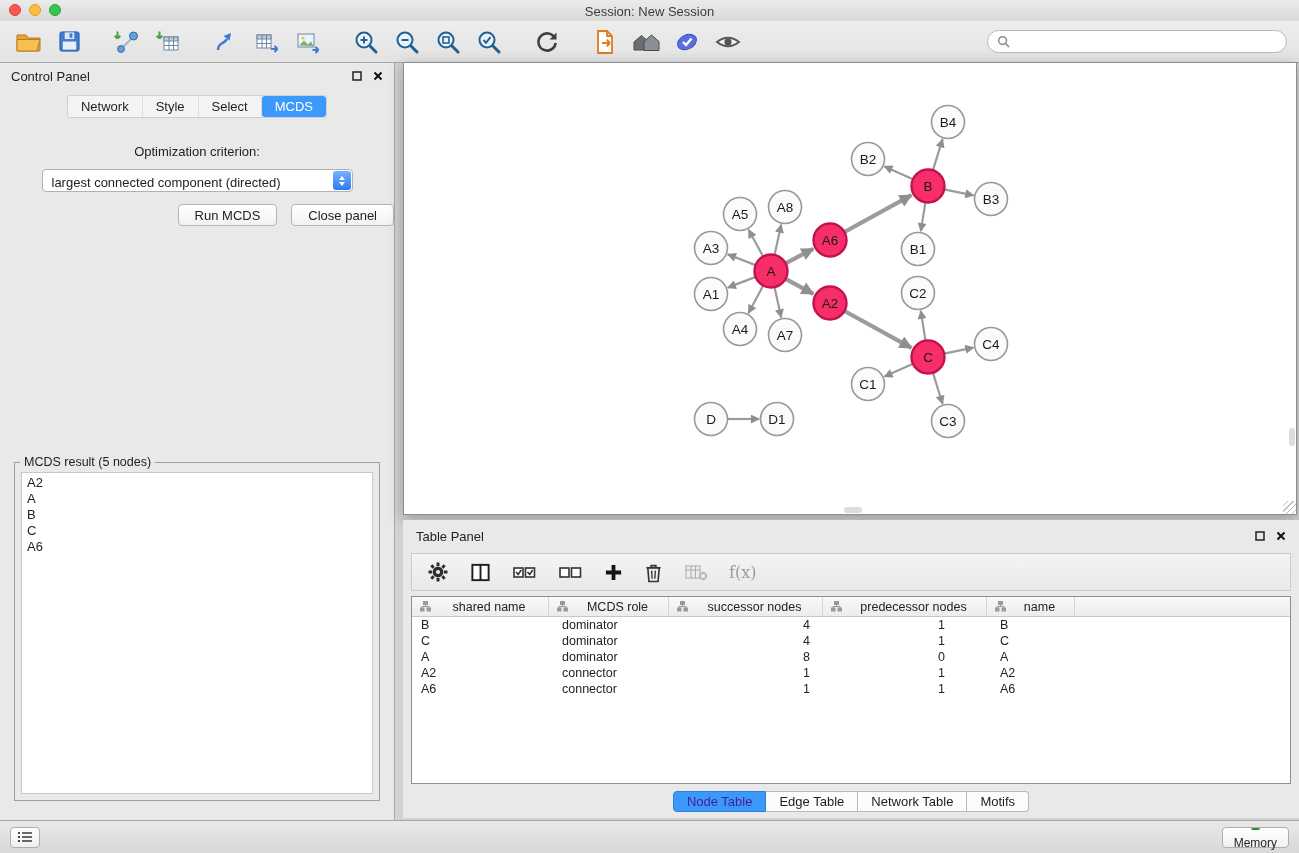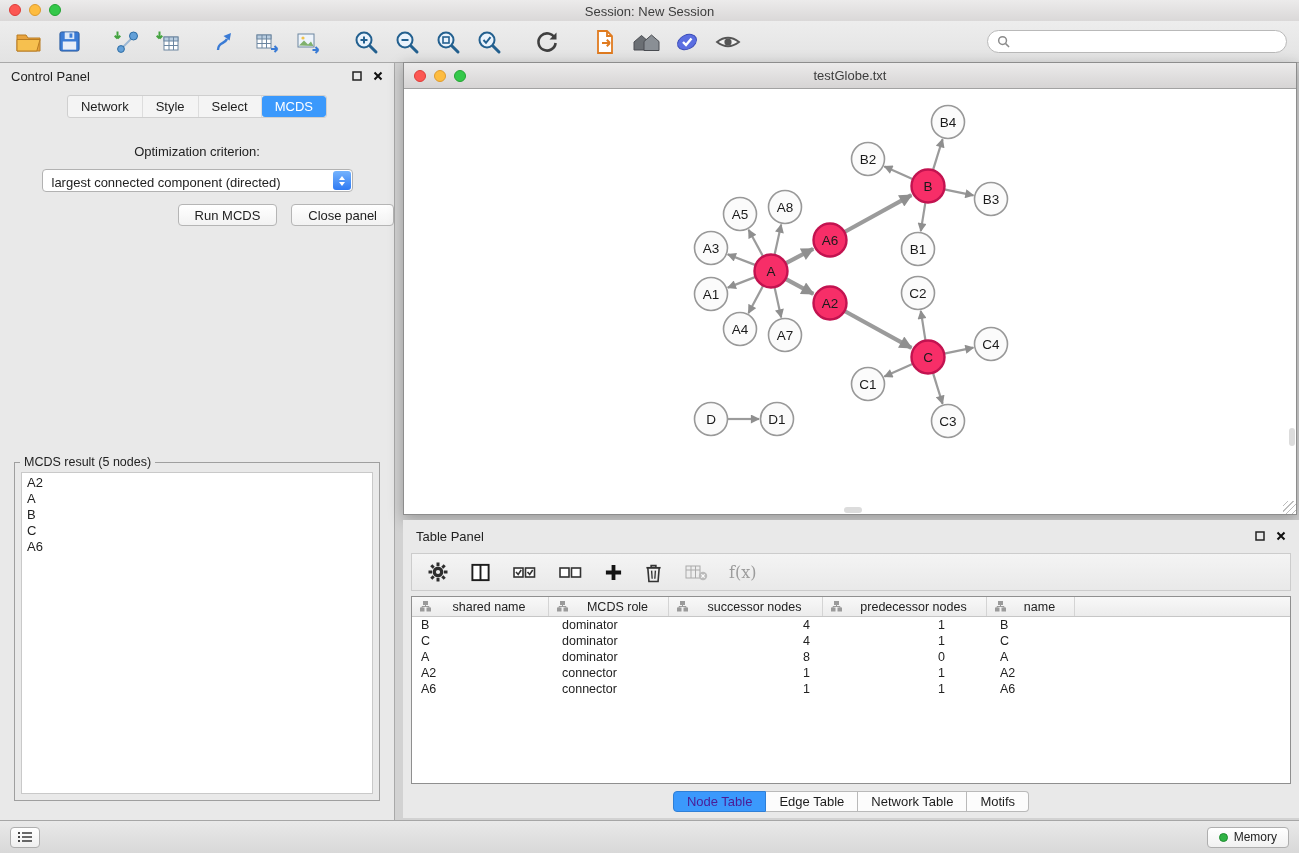--- a/index.html
+++ b/index.html
@@ -106,21 +106,21 @@
   .tp-tab:last-child { border-radius:0 4px 4px 0; }
   .tp-tab.selected { background:#3b99fc; color:#4c1d95; border-color:#2f7fd6; }
 
   
   .statusbar { position:absolute; left:0; right:0; bottom:0; height:33px;
     background:linear-gradient(#e9e9e9,#d8d8d8); border-top:1px solid #a6a6a6;
     display:flex; align-items:center; padding:0 10px; }
   .sb-left-btn { width:30px; height:21px; background:linear-gradient(#ffffff,#efefef);
     border:1px solid #aeaeae; border-radius:4px; display:flex; align-items:center; justify-content:center; }
   .memory-btn { margin-left:auto; height:21px; padding:0 11px; background:linear-gradient(#ffffff,#f1f1f1);
-    border:1px solid #aeaeae; border-radius:4px; display:flex; align-items:center; gap:6px; font-size:12px; }
+    border:1px solid #aeaeae; border-radius:4px; display:flex; align-items:center; gap:6px; font-size:12px;flex-direction:column; }
   .mem-dot { width:9px; height:9px; border-radius:50%; background:#2fb344; border:1px solid #1f8c31; }
 </style>
 </head>
 <body>
 
 <div class="app">
 
   <div class="titlebar">
     <div class="traffic">
       <div class="light red"></div>
@@ -319,28 +319,20 @@
             <div class="list-item">B</div>
             <div class="list-item">C</div>
             <div class="list-item">A6</div>
           </div>
       </div>
     </div>
 
     <div class="desktop">
 
       <div class="network-window">
-        <div class="net-titlebar">
-          <div class="net-traffic">
-            <div class="light red"></div>
-            <div class="light yellow"></div>
-            <div class="light green"></div>
-          </div>
-          <div class="title-text">testGlobe.txt</div>
-        </div>
         <div class="net-canvas">
           <svg id="graph-svg" width="892" height="426" viewBox="0 0 892 426">
             <defs>
               <marker id="arrow" viewBox="0 0 10 10" refX="9" refY="5" markerWidth="10" markerHeight="9" orient="auto" markerUnits="userSpaceOnUse">
                   <path d="M0 0 L10 5 L0 10 Z" fill="#8f8f8f"></path>
                 </marker>
               <marker id="arrow-big" viewBox="0 0 10 10" refX="9" refY="5" markerWidth="15" markerHeight="13" orient="auto" markerUnits="userSpaceOnUse">
                   <path d="M0 0 L10 5 L0 10 Z" fill="#8f8f8f"></path>
                 </marker>
             </defs>

